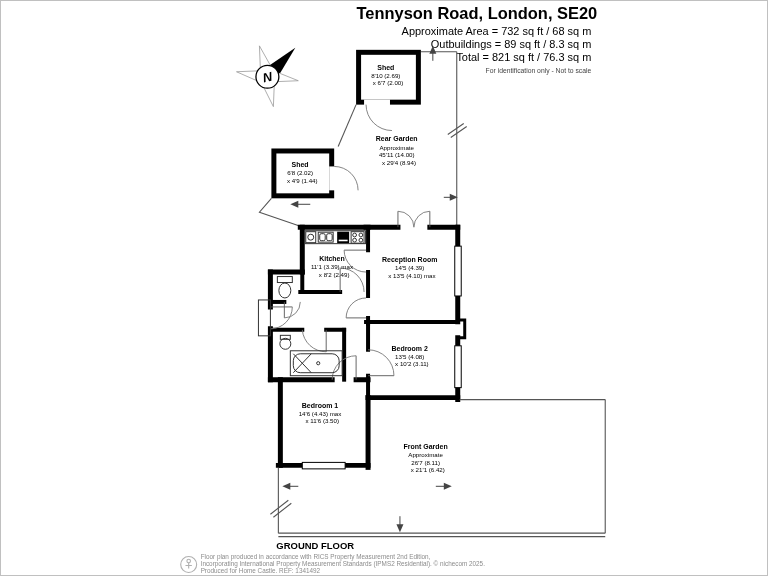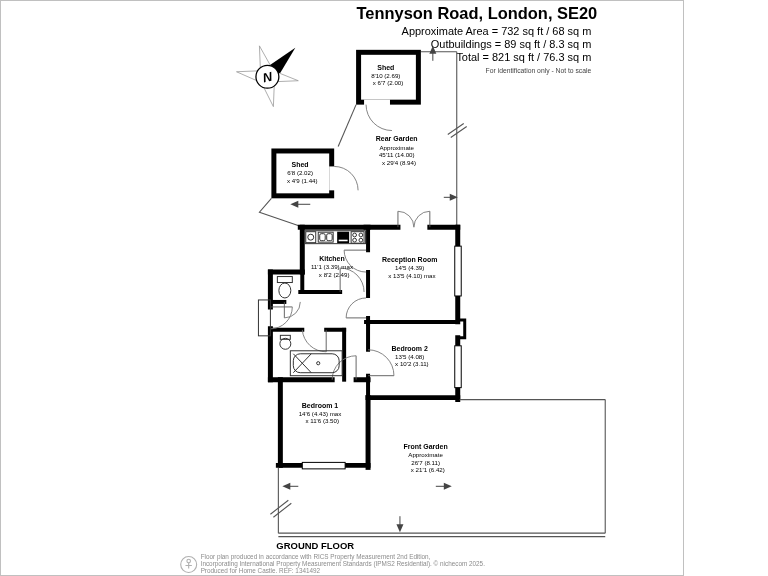--- a/index.html
+++ b/index.html
@@ -1,16 +1,16 @@
 <!DOCTYPE html>
 <html><head>
 <meta charset="utf-8">
 <style>
   html,body{margin:0;padding:0;background:#fff;}
-  .page{position:relative;width:684px;height:576px;background:#fff;border:1px solid #c0c0c0;box-sizing:border-box;overflow:hidden;font-family:"Liberation Sans",sans-serif;}
+  .page{position:relative;width:768px;height:576px;background:#fff;border:1px solid #c0c0c0;box-sizing:border-box;overflow:hidden;font-family:"Liberation Sans",sans-serif;}
   svg{position:absolute;left:0;top:0;}
   svg text{font-family:"Liberation Sans",sans-serif;fill:#000;}
   .title{font-size:16.5px;font-weight:bold;}
   .area{font-size:11px;}
   .disc{font-size:6.8px;fill:#444;}
   .rname{font-size:7px;font-weight:bold;}
   .rdim{font-size:6.2px;}
   .floorlbl{font-size:9.5px;font-weight:bold;}
   .footertxt{font-size:6.4px;fill:#8c8c8c;}
   .wall{stroke:#000;stroke-width:5;fill:none;stroke-linecap:square;}

